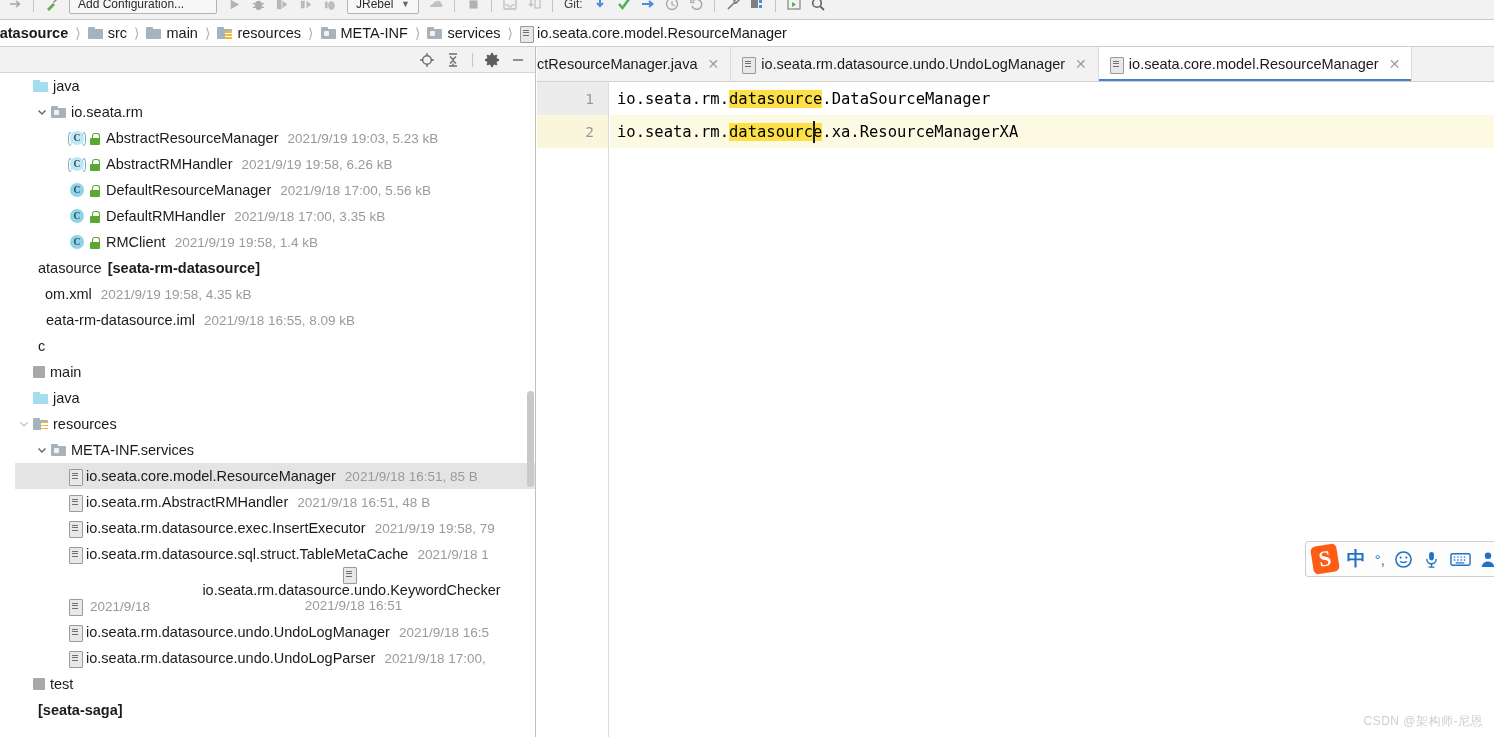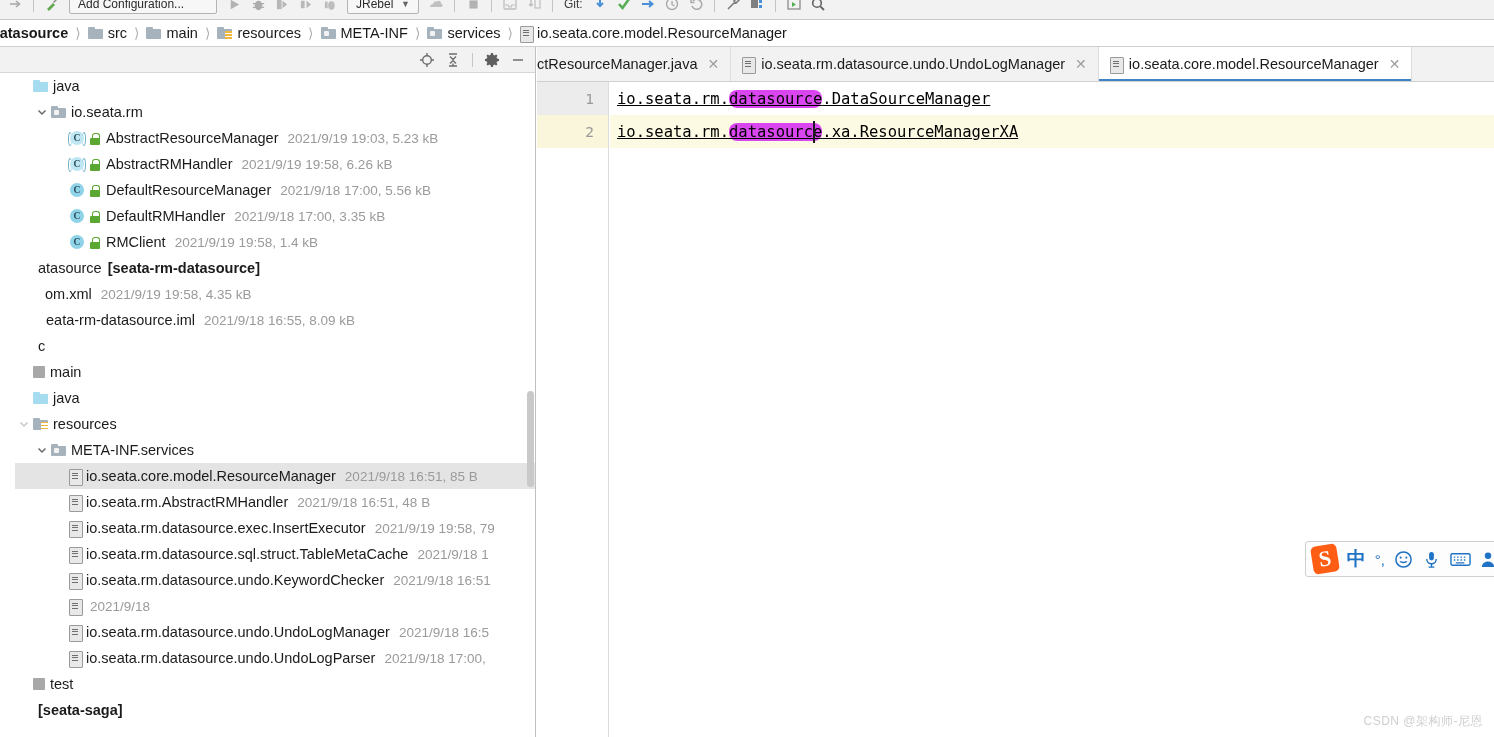--- a/index.html
+++ b/index.html
@@ -184,23 +184,23 @@
     position: absolute; left: 0; top: 0; width: 72px; height: 655px;
     background: #fff; border-right: 1px solid #dcdcdc;
   }
   .gl {
     height: 33px; display: flex; align-items: center; justify-content: flex-end;
     padding-right: 14px; color: #999; font-size: 14.5px;
   }
   .gl.g0 { background: #ececec; }
   .gl.g1 { background: #faf6dc; }
   .lines { position: absolute; left: 73px; top: 0; right: 0; }
-  .cl { height: 33px; display: flex; align-items: center; padding-left: 7px; position: relative; text-decoration: underline; }
+  .cl { height: 33px; display: flex; align-items: center; padding-left: 7px; position: relative; }
   .cl.cur { background: #fdfae4; }
-  .sel-hl { background: #d946ef; border-radius: 8px; }
+  .sel-hl { background: #fde047; }
   .caret {
     position: absolute; width: 2px; height: 22px; background: #1b1b1b; top: 6px;
   }
 
   
   .ime {
     position: absolute; left: 1305px; top: 541px; width: 192px; height: 36px;
     background: #fdfdfd; border: 1px solid #cfcfcf; border-radius: 3px;
     display: flex; align-items: center; gap: 9px; padding-left: 6px; overflow: hidden;
   }
@@ -564,21 +564,21 @@
           <span class="fileic"></span>
           <span class="nm">io.seata.rm.datasource.exec.InsertExecutor</span>
           <span class="meta">2021/9/19 19:58, 79</span>
         </div>
         <div class="row" style="padding-left: 36px;">
           <span class="twisty"></span>
           <span class="fileic"></span>
           <span class="nm">io.seata.rm.datasource.sql.struct.TableMetaCache</span>
           <span class="meta">2021/9/18 1</span>
         </div>
-        <div class="row" style="padding-left: 36px;">
+        <div class="row" style="padding-left: 36px; flex-direction: column;">
           <span class="twisty"></span>
           <span class="fileic"></span>
           <span class="nm">io.seata.rm.datasource.undo.KeywordChecker</span>
           <span class="meta">2021/9/18 16:51</span>
         </div>
         <div class="row" style="padding-left: 36px;">
           <span class="twisty"></span>
           <span class="fileic"></span>
           <span class="meta">2021/9/18</span>
         </div>

